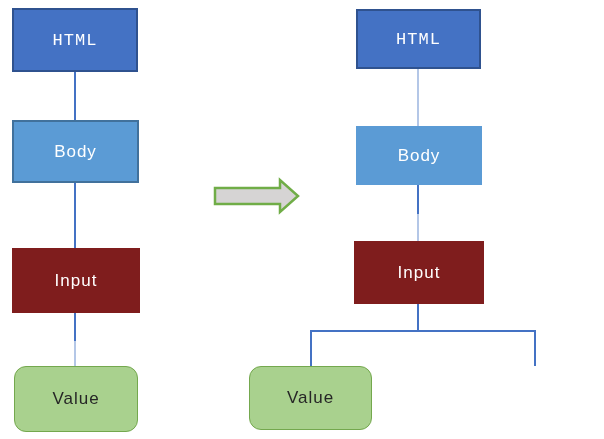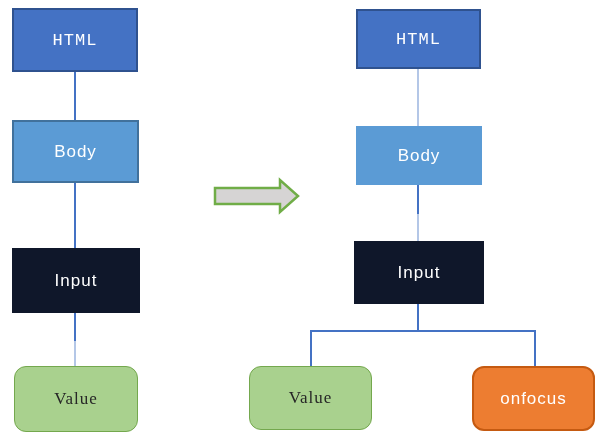--- a/index.html
+++ b/index.html
@@ -24,22 +24,22 @@
     font-size: 17px;
     font-weight: 300;
     letter-spacing: 1px;
     color: #ffffff;
     z-index: 2;
   }
   
   .html-box   { background: #4472C4; border: 2.5px solid #2F528F; font-family: Liberation Mono, monospace; }
   .body-box-bordered { background: #5B9BD5; border: 2.5px solid #41719C; }
   .body-box-flat     { background: #5B9BD5; }
-  .input-box  { background: #0f172a; }
-  .value-box  { background: #A9D18E; border: 1.5px solid #74A84E; border-radius: 12px; color: #262626; font-family: Liberation Serif, serif; }
+  .input-box  { background: #7f1d1d; }
+  .value-box  { background: #A9D18E; border: 1.5px solid #74A84E; border-radius: 12px; color: #262626; }
   .onfocus-box{ background: #ED7D31; border: 2.5px solid #C55A11; border-radius: 12px; }
 
   .l-html  { left: 12px;  top: 8px;   width: 126px; height: 64px; }
   .l-body  { left: 12px;  top: 120px; width: 127px; height: 63px; }
   .l-input { left: 12px;  top: 248px; width: 128px; height: 65px; }
   .l-value { left: 14px;  top: 366px; width: 124px; height: 66px; }
 
   .r-html  { left: 356px; top: 9px;   width: 125px; height: 60px; }
   .r-body  { left: 356px; top: 126px; width: 126px; height: 59px; }
   .r-input { left: 354px; top: 241px; width: 130px; height: 63px; }
@@ -106,23 +106,20 @@
   </div>
   <div class="node body-box-flat r-body">
     <span>Body</span>
   </div>
   <div class="node input-box r-input">
     <span>Input</span>
   </div>
   <div class="node value-box r-value">
     <span>Value</span>
   </div>
-  <div class="node onfocus-box r-onfocus">
-    <span>onfocus</span>
-  </div>
 
   <div class="conn v light r-c1"></div>
   <div class="conn v split r-c2"></div>
   <div class="conn v r-c3"></div>
   <div class="conn h r-rail"></div>
   <div class="conn v r-drop-l"></div>
   <div class="conn v r-drop-r"></div>
 
 </div>
 

